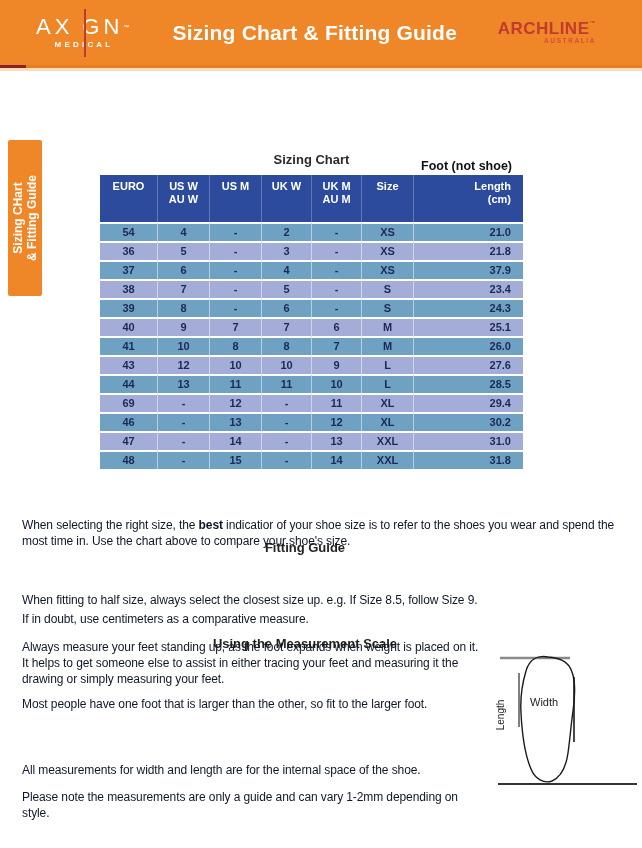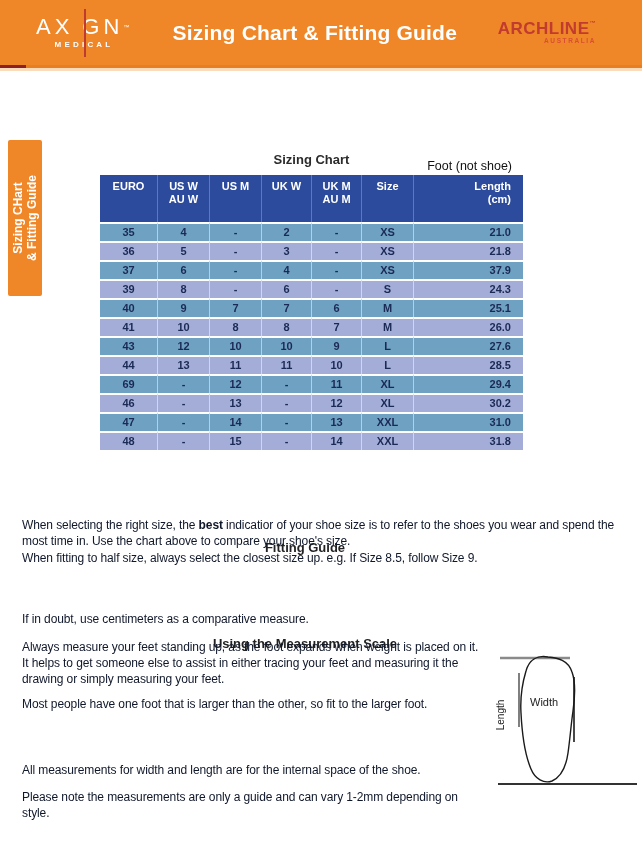--- a/index.html
+++ b/index.html
@@ -38,21 +38,21 @@
   }
   .side-tab-text {
     transform:rotate(-90deg); white-space:nowrap; text-align:center;
     color:#fff; font-weight:bold; font-size:12px; line-height:14px;
   }
 
   
   .chart-title { position:absolute; top:152px; left:100px; width:423px; text-align:center;
     font-weight:bold; font-size:13px; color:#2b2b2b; }
   .foot-note { position:absolute; top:159px; left:400px; width:112px; text-align:right;
-    font-weight:normal; font-size:12.5px; color:#111; }
+    font-weight:bold; font-size:12.5px; color:#111; }
 
   table.sizing { position:absolute; left:100px; top:175px; width:423px;
     border-collapse:separate; border-spacing:0; table-layout:fixed; }
   table.sizing th {
     background:#2C4B9C; color:#fff; font-size:11px; font-weight:bold;
     vertical-align:top; padding:5px 0 16px 0; height:36px; text-align:center; line-height:13px;
   }
   table.sizing th:not(:last-child) { border-right:1px solid rgba(255,255,255,0.25); }
   table.sizing th .l2 { font-weight:bold; }
   table.sizing td {
@@ -140,21 +140,21 @@
           <div class="l2"></div>
         </th>
         <th>
           <div>Length</div>
           <div class="l2">(cm)</div>
         </th>
       </tr>
   </thead>
   <tbody>
       <tr>
-        <td>35</td>
+        <td>54</td>
         <td>4</td>
         <td>-</td>
         <td>2</td>
         <td>-</td>
         <td>XS</td>
         <td>21.0</td>
       </tr>
       <tr>
         <td>36</td>
         <td>5</td>
@@ -165,20 +165,29 @@
         <td>21.8</td>
       </tr>
       <tr>
         <td>37</td>
         <td>6</td>
         <td>-</td>
         <td>4</td>
         <td>-</td>
         <td>XS</td>
         <td>37.9</td>
+      </tr>
+      <tr>
+        <td>38</td>
+        <td>7</td>
+        <td>-</td>
+        <td>5</td>
+        <td>-</td>
+        <td>S</td>
+        <td>23.4</td>
       </tr>
       <tr>
         <td>39</td>
         <td>8</td>
         <td>-</td>
         <td>6</td>
         <td>-</td>
         <td>S</td>
         <td>24.3</td>
       </tr>
@@ -252,21 +261,21 @@
         <td>-</td>
         <td>14</td>
         <td>XXL</td>
         <td>31.8</td>
       </tr>
     </tbody>
 </table>
 
 <div class="h2" style="top:492px">Fitting Guide</div>
 <div class="para" style="top:517px; width:604px"><span>When selecting the right size, the </span><b>best</b><span> indicatior of your shoe size is to refer to the shoes you wear and spend the most time in. Use the chart above to compare your shoe's size.</span></div>
-<div class="para" style="top:550px; width:604px">When fitting to half size, always select the closest size up. e.g. If Size 8.5, follow Size 9.</div>
+<div class="para" style="top:592px; width:604px">When fitting to half size, always select the closest size up. e.g. If Size 8.5, follow Size 9.</div>
 
 <div class="h2" style="top:588px">Using the Measurement Scale</div>
 <div class="para" style="top:611px; width:600px">If in doubt, use centimeters as a comparative measure.</div>
 <div class="para" style="top:639px; width:462px">Always measure your feet standing up, as the foot expands when weight is placed on it. It helps to get someone else to assist in either tracing your feet and measuring it the drawing or simply measuring your feet.</div>
 <div class="para" style="top:696px; width:600px">Most people have one foot that is larger than the other, so fit to the larger foot.</div>
 <div class="para" style="top:762px; width:600px">All measurements for width and length are for the internal space of the shoe.</div>
 <div class="para" style="top:789px; width:436px">Please note the measurements are only a guide and can vary 1-2mm depending on style.</div>
 
 <svg class="foot-diagram" width="152" height="148" viewBox="0 0 152 148">
   <line x1="10" y1="13" x2="80" y2="13" stroke="#8a8a8a" stroke-width="2.5"></line>

